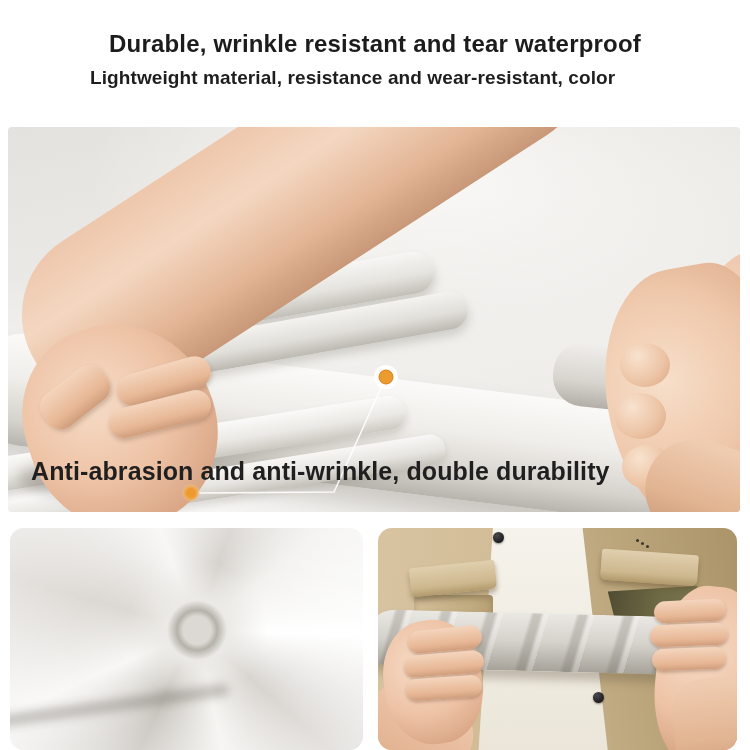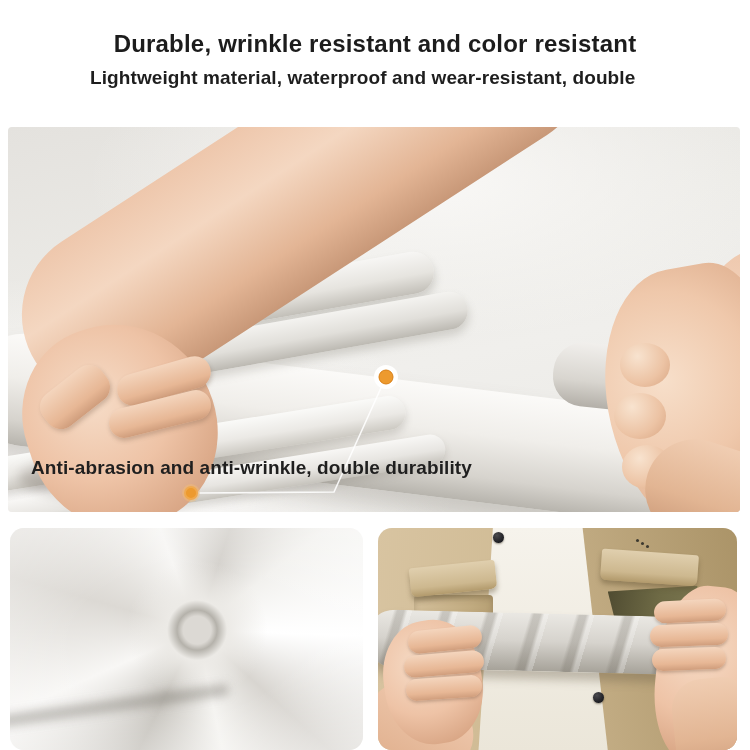--- a/index.html
+++ b/index.html
@@ -91,21 +91,21 @@
   .palm-right{
     left:636px;top:320px;width:150px;height:100px;border-radius:50px;transform:rotate(18deg);
     background:linear-gradient(to bottom,#f0cdb2 0%,#e2b593 60%,#cb9a79 100%);
   }
   .knuckle{position:absolute;border-radius:50%;
     background:radial-gradient(circle at 35% 30%, #f8e3cf 0%, #ecc3a4 60%, #d8a582 100%);}
   .k1{left:612px;top:216px;width:50px;height:44px;}
   .k2{left:606px;top:266px;width:52px;height:46px;}
   .k3{left:614px;top:318px;width:50px;height:44px;}
   .hero-callout-text{
-    left:23px;top:330px;font-size:19px;font-weight:700;color:#1f1f1f;letter-spacing:.1px;z-index:30;
+    left:23px;top:330px;font-size:25px;font-weight:700;color:#1f1f1f;letter-spacing:.1px;z-index:30;
   }
   .hero-svg{left:0;top:0;width:732px;height:385px;z-index:25;}
 
   
   .photo{overflow:hidden;border-radius:14px;}
   .photo-swirl{
     left:10px;top:528px;width:353px;height:222px;
     background:
       radial-gradient(circle at 53% 46%, #dcd9d4 0 14px, #b5b2ab 20px, #eceae6 30px, rgba(255,255,255,0) 70px),
       conic-gradient(from -20deg at 53% 46%,
@@ -181,23 +181,23 @@
   .hand-right{left:278px;top:58px;width:100px;height:180px;border-radius:45% 40% 40% 45%;transform:rotate(6deg);}
   .rf1{left:276px;top:72px;width:72px;height:22px;transform:rotate(-3deg);}
   .rf2{left:272px;top:96px;width:78px;height:22px;transform:rotate(-2deg);}
   .rf3{left:274px;top:120px;width:74px;height:22px;transform:rotate(-2deg);}
   .hand-right-low{left:296px;top:150px;width:80px;height:100px;border-radius:30px;transform:rotate(-6deg);
     background:linear-gradient(to bottom,#f0cdb2 0%,#e2b593 60%,#cb9a79 100%);}
 </style>
 </head>
 <body>
 
-<h1 class="abs title">Durable, wrinkle resistant and color resistant</h1>
+<h1 class="abs title">Durable, wrinkle resistant and tear waterproof</h1>
 <div class="abs subtitle">
-  <div>Lightweight material, waterproof and wear-resistant, double</div>
+  <div>Lightweight material, resistance and wear-resistant, color</div>
 </div>
 
 <div class="abs hero" role="img" aria-label="Hands stretching a sheet of light gray fabric">
   <div class="fold fold-main"></div>
   <div class="fold fold-grip1"></div>
   <div class="fold fold-grip2"></div>
   <div class="fold fold-low1"></div>
   <div class="fold fold-low2"></div>
   <div class="fold fold-pinch"></div>
 

